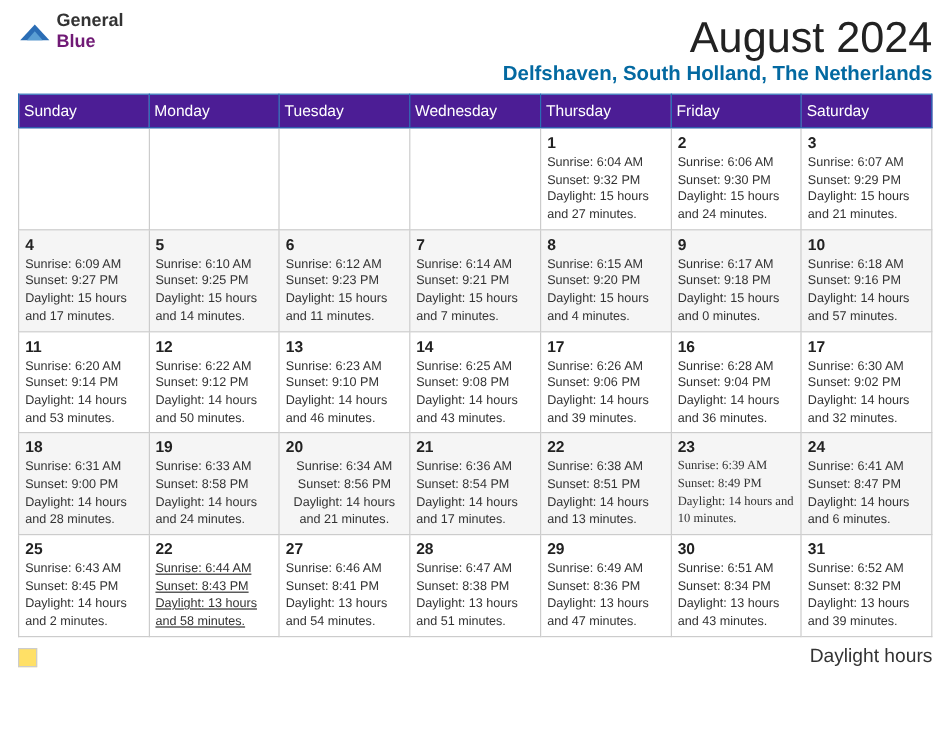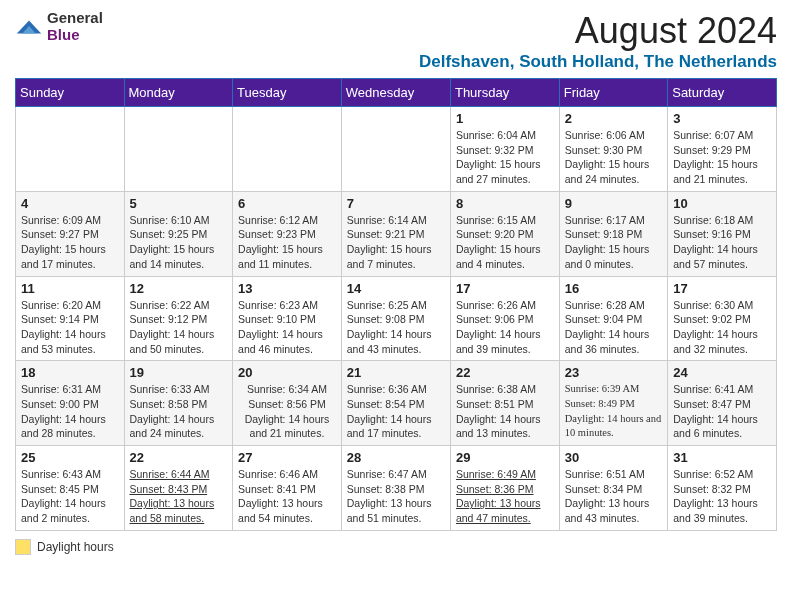--- a/index.html
+++ b/index.html
@@ -84,22 +84,23 @@
       font-size: 10.5px;
     }
     .empty-cell {
       background: #fff !important;
     }
     .legend {
       display: flex;
       align-items: center;
       gap: 6px;
       margin-top: 8px;
-      font-size: 12px;
+      font-size: 16px;
       color: #333;
+      justify-content: space-between;
     }
     .legend-box {
       width: 16px;
       height: 16px;
       background: #ffe066;
       border: 1px solid #ccc;
       display: inline-block;
     }
   </style>
 </head>
@@ -311,21 +312,21 @@
 Daylight: 13 hours and 54 minutes.</div>
         </td>
         <td>
           <span class="day-num">28</span>
           <div class="day-info" style="white-space: pre-line;">Sunrise: 6:47 AM
 Sunset: 8:38 PM
 Daylight: 13 hours and 51 minutes.</div>
         </td>
         <td>
           <span class="day-num">29</span>
-          <div class="day-info" style="white-space: pre-line; text-decoration: underline;">Sunrise: 6:49 AM
+          <div class="day-info" style="white-space: pre-line;">Sunrise: 6:49 AM
 Sunset: 8:36 PM
 Daylight: 13 hours and 47 minutes.</div>
         </td>
         <td>
           <span class="day-num">30</span>
           <div class="day-info" style="white-space: pre-line;">Sunrise: 6:51 AM
 Sunset: 8:34 PM
 Daylight: 13 hours and 43 minutes.</div>
         </td>
         <td>

